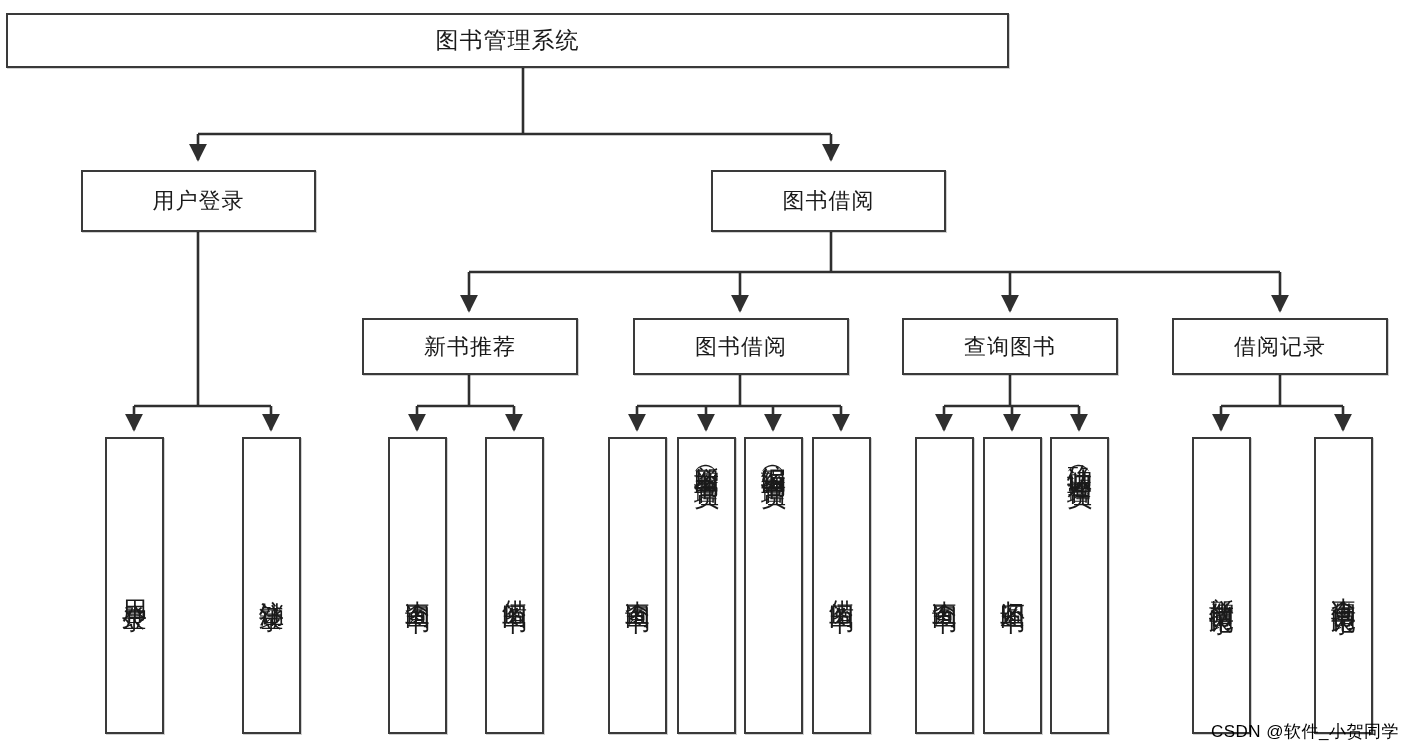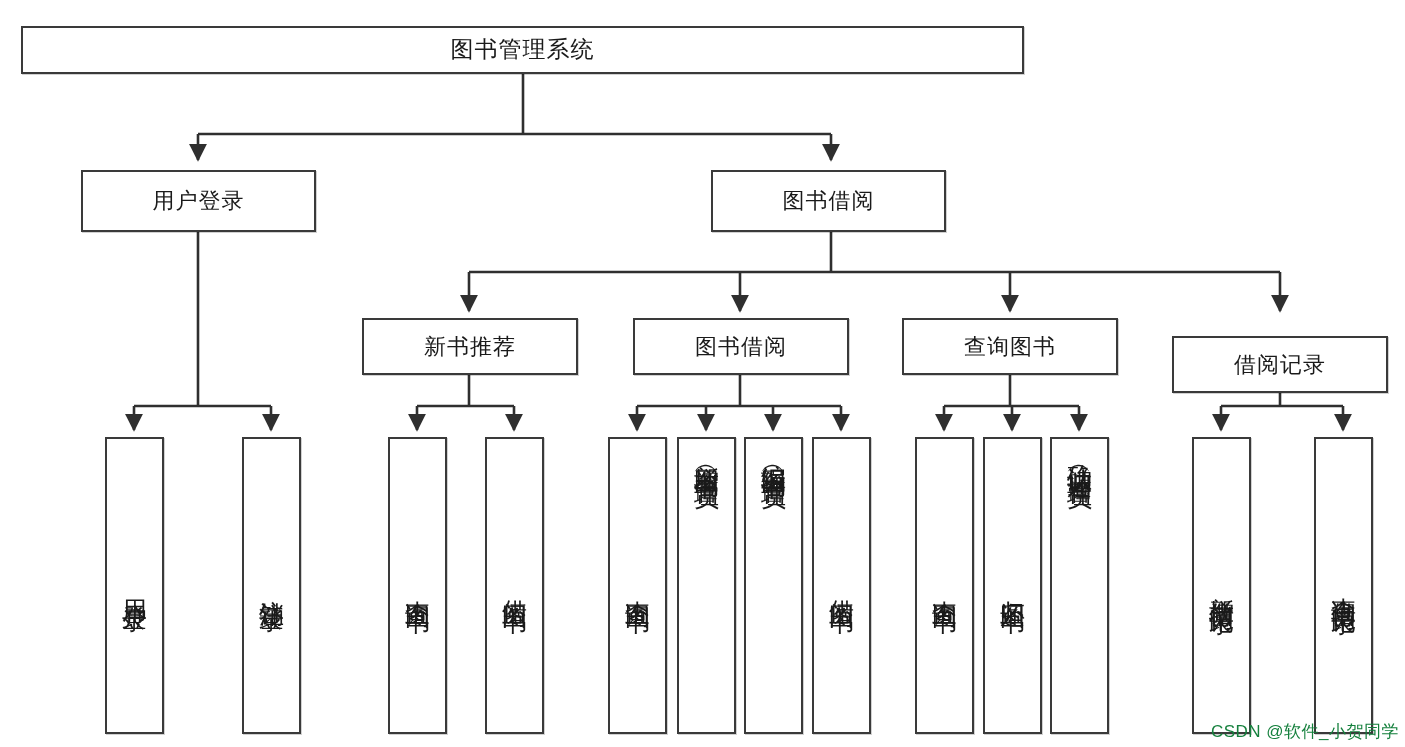--- a/index.html
+++ b/index.html
@@ -67,21 +67,21 @@
   }
   .node.v.centered {
     align-items: center;
     padding-top: 0;
   }
   #watermark {
     position: absolute;
     right: 6px;
     bottom: 4px;
     font-size: 17px;
-    color: #15803d;
+    color: #000000;
     letter-spacing: 0.5px;
     white-space: nowrap;
     user-select: none;
   }
 </style>
 </head>
 <body>
 
 <div id="canvas">
 
@@ -128,21 +128,21 @@
       <path d="M 1012 406 L 1012 430" marker-end="url(#arrow)"></path>
       <path d="M 1079 406 L 1079 430" marker-end="url(#arrow)"></path>
 
       <path d="M 1280 375 L 1280 406"></path>
       <path d="M 1221 406 L 1343 406"></path>
       <path d="M 1221 406 L 1221 430" marker-end="url(#arrow)"></path>
       <path d="M 1343 406 L 1343 430" marker-end="url(#arrow)"></path>
     </g>
   </svg>
 
-  <div class="node h root" style="left:21px; top:13px; width:1003px; height:48px;margin-top:13px;">
+  <div class="node h root" style="left:6px; top:13px; width:1003px; height:55px;">
     <span class="lbl">图书管理系统</span>
   </div>
 
   <div class="node h" style="left:81px; top:170px; width:235px; height:62px;">
     <span class="lbl">用户登录</span>
   </div>
 
   <div class="node h" style="left:711px; top:170px; width:235px; height:62px;">
     <span class="lbl">图书借阅</span>
   </div>
@@ -152,21 +152,21 @@
   </div>
 
   <div class="node h" style="left:633px; top:318px; width:216px; height:57px;">
     <span class="lbl">图书借阅</span>
   </div>
 
   <div class="node h" style="left:902px; top:318px; width:216px; height:57px;">
     <span class="lbl">查询图书</span>
   </div>
 
-  <div class="node h" style="left:1172px; top:336px; width:216px; height:57px;">
+  <div class="node h" style="left:1172px; top:318px; width:216px; height:57px;">
     <span class="lbl">借阅记录</span>
   </div>
 
   <div class="node v centered" style="left:105px; top:437px; width:59px; height:297px;">
     <span class="lbl">用户登录</span>
   </div>
 
   <div class="node v centered" style="left:242px; top:437px; width:59px; height:297px;">
     <span class="lbl">注销登录</span>
   </div>

